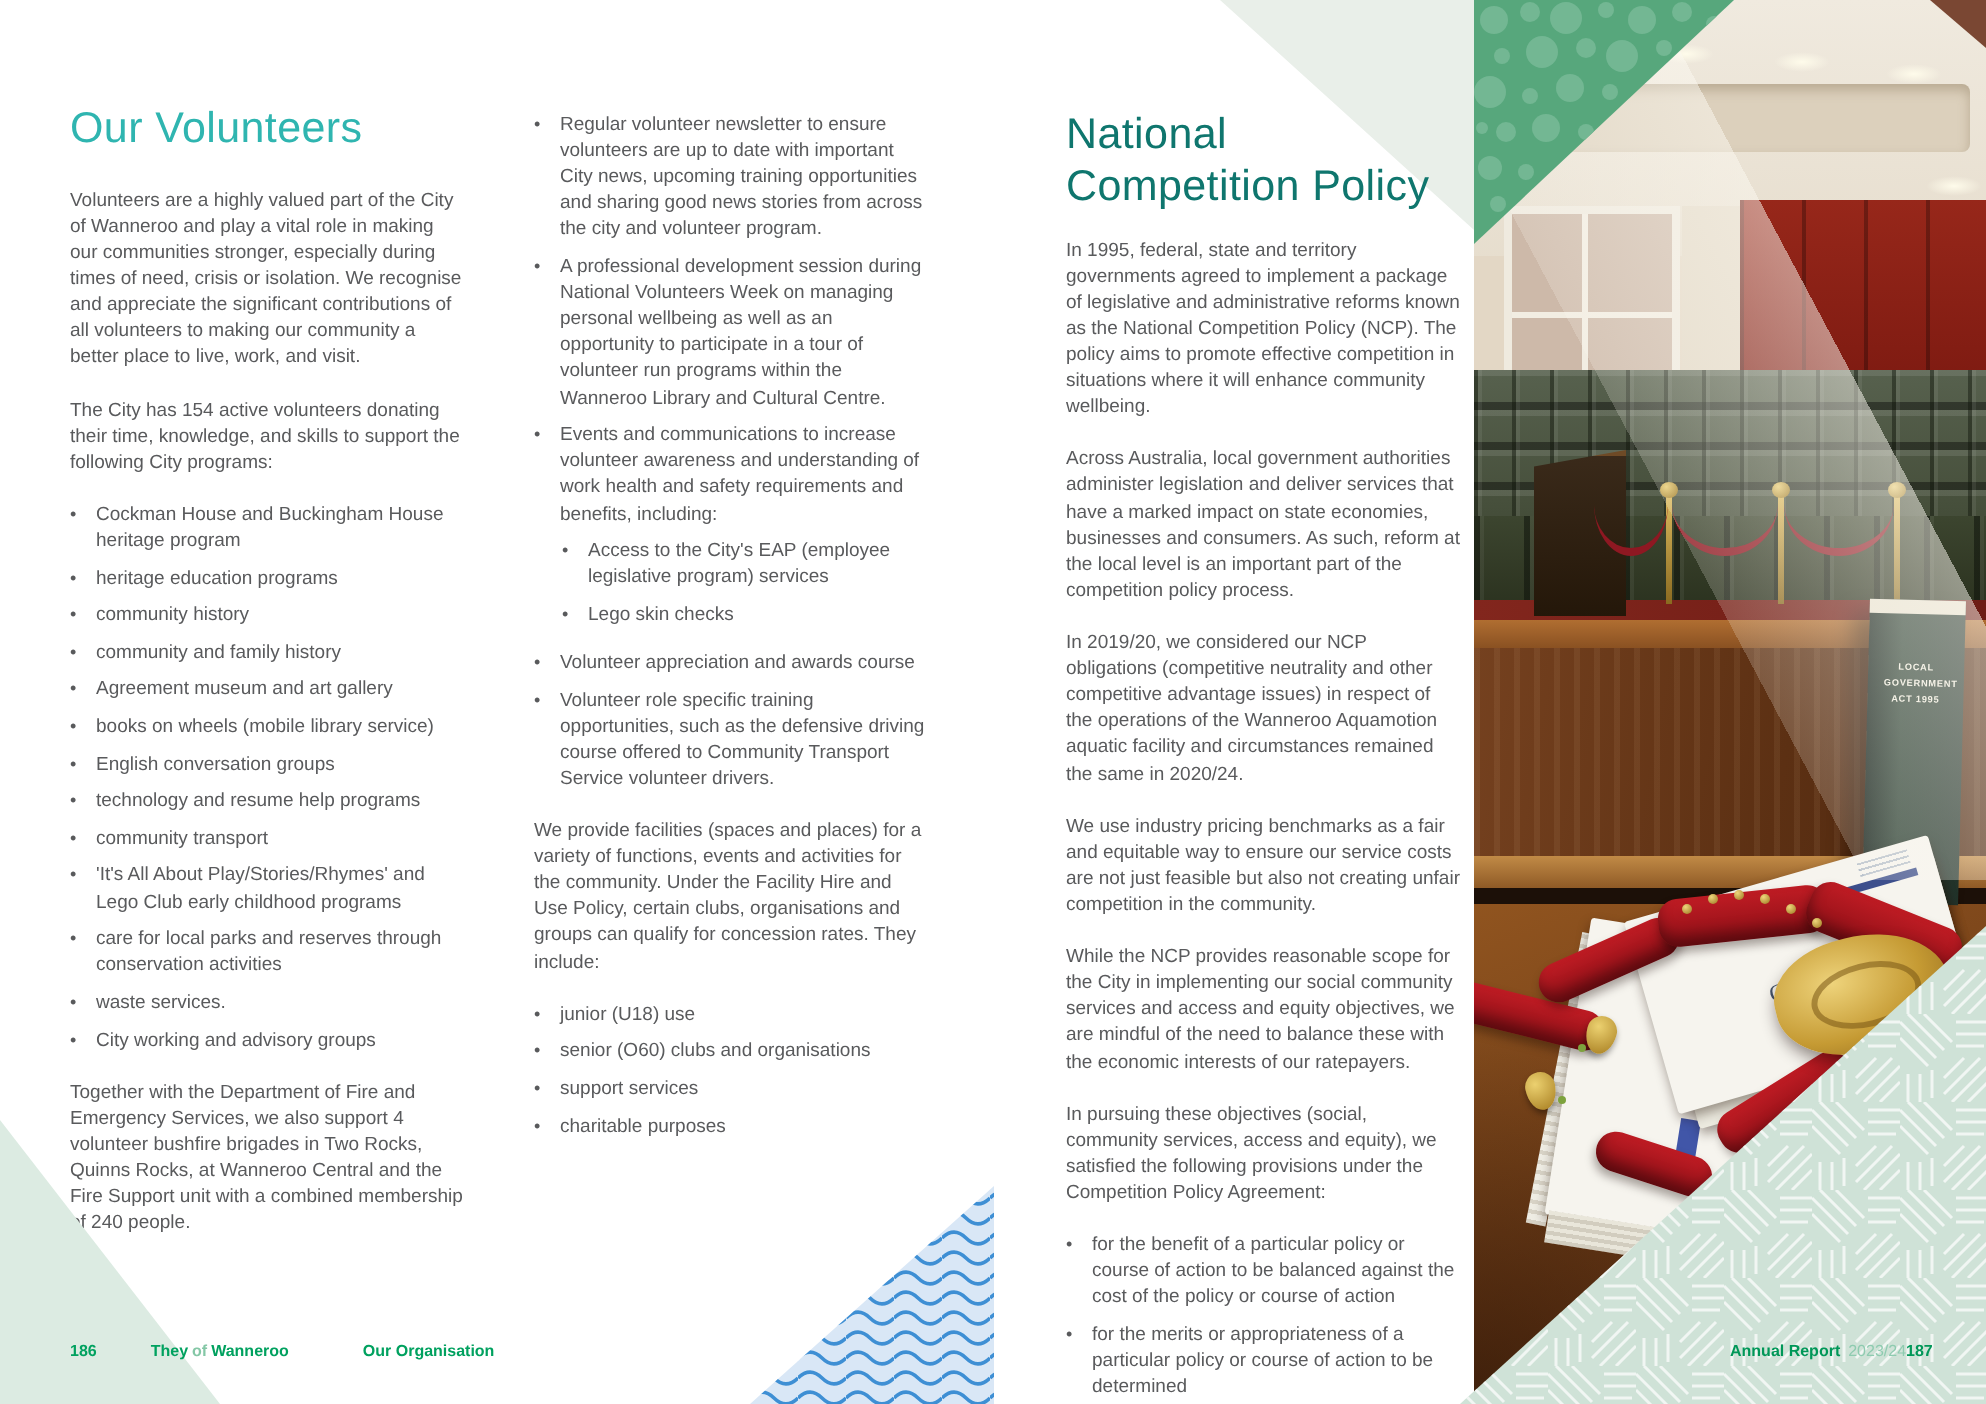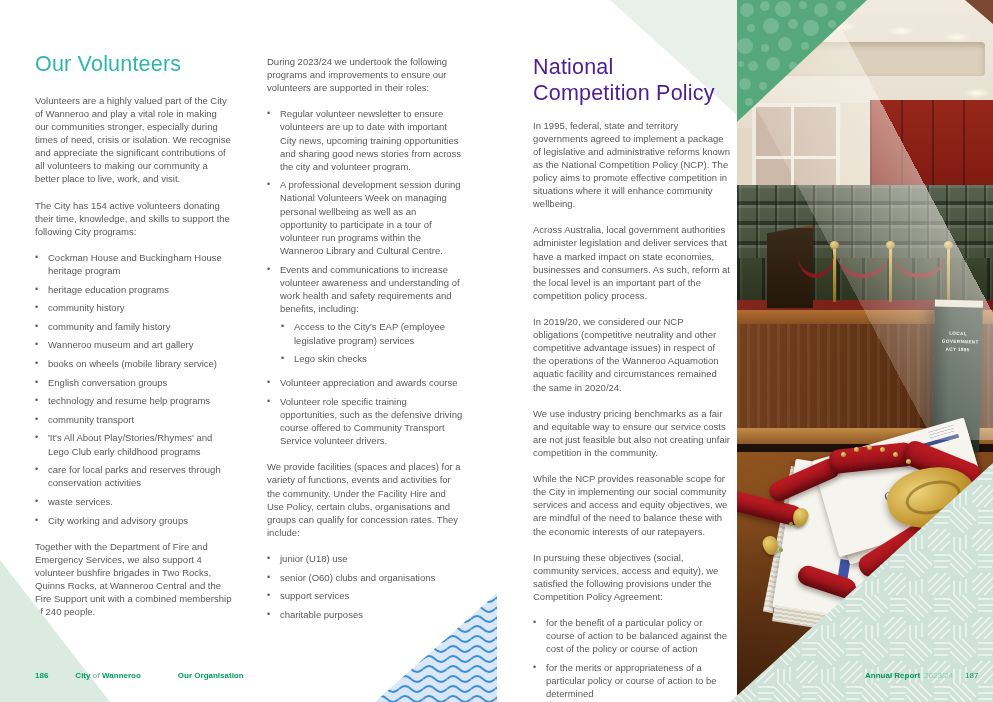--- a/index.html
+++ b/index.html
@@ -8,42 +8,42 @@
 
   
   .col{position:absolute;width:197px;color:#595a5c;font-size:9.5px;line-height:1.38;}
   .col p{margin:0 0 13px;}
   .col-1{left:35px;top:52px;}
   .col-2{left:267px;top:55px;}
   .col-3{left:533px;top:55px;z-index:3;}
   h1,h2{margin:0 0 16px;font-size:21.5px;font-weight:400;line-height:1.2;letter-spacing:.2px;}
   .h-teal{color:#2fb5b0;}
   .h-blue{color:#4a9edb;margin-top:23px;}
-  .h-green{color:#4c1d95;margin-bottom:12px;}
+  .h-green{color:#0f766e;margin-bottom:12px;}
 
   ul.blist{margin:1px 0 13px;padding:0;list-style:none;}
   ul.blist li{display:flex;margin:0 0 5.5px;}
   .bdot{flex:0 0 13px;font-size:9px;line-height:1.45;}
   .btxt{flex:1;}
   ul.sub{margin:5.5px 0 2px 1px;padding:0;list-style:none;}
   ul.sub li{display:flex;margin:0 0 5.5px;}
   ul.sub .bdot{flex:0 0 13px;}
 
   
   .footer-left{position:absolute;left:35px;top:671px;display:flex;align-items:baseline;
                font-size:8px;color:#00a15f;z-index:9;}
   .fl-num{font-weight:700;margin-right:27px;}
   .fl-brand{font-weight:700;margin-right:37px;}
   .fl-brand .of{font-weight:700;color:#84c7a6;padding:0 2px;}
   .fl-section{font-weight:700;}
   .footer-right{position:absolute;left:865px;top:671px;display:flex;align-items:flex-end;
                 font-size:8px;color:#009758;z-index:9;}
   .fr-label{font-weight:700;}
   .fr-year{color:#8ecbb0;margin-left:4px;}
-  .fr-num{font-weight:400;margin-left:12px;}
+  .fr-num{font-weight:700;}
 
   
   .tri-mint{position:absolute;left:0;top:560px;width:110px;height:142px;background:#dcebe2;
             clip-path:polygon(0 0,100% 100%,0 100%);z-index:1;}
   .tri-pale{position:absolute;left:610px;top:0;width:127px;height:115px;background:#e9efe9;
             clip-path:polygon(0 0,100% 0,100% 100%);z-index:2;}
   .tri-dots{position:absolute;left:737px;top:0;width:130px;height:122px;
             clip-path:polygon(0 0,100% 0,0 100%);z-index:4;}
   .tri-waves{position:absolute;left:375px;top:593px;width:122px;height:109px;
              clip-path:polygon(100% 0,100% 100%,0 100%);z-index:2;}
@@ -165,21 +165,21 @@
           <span class="btxt">community history</span>
         </li>
 
         <li>
           <span class="bdot">•</span>
           <span class="btxt">community and family history</span>
         </li>
 
         <li>
           <span class="bdot">•</span>
-          <span class="btxt">Wanneroo museum and art gallery</span>
+          <span class="btxt">Agreement museum and art gallery</span>
         </li>
 
         <li>
           <span class="bdot">•</span>
           <span class="btxt">books on wheels (mobile library service)</span>
         </li>
 
         <li>
           <span class="bdot">•</span>
           <span class="btxt">English conversation groups</span>
@@ -212,21 +212,20 @@
 
         <li>
           <span class="bdot">•</span>
           <span class="btxt">City working and advisory groups</span>
         </li>
       </ul>
     <p>Together with the Department of Fire and Emergency Services, we also support 4 volunteer bushfire brigades in Two Rocks, Quinns Rocks, at Wanneroo Central and the Fire Support unit with a combined membership of 240 people.</p>
   </div>
 
   <div class="col col-2">
-    <p>During 2023/24 we undertook the following programs and improvements to ensure our volunteers are supported in their roles:</p>
     <ul class="blist">
 
         <li>
           <span class="bdot">•</span>
           <div class="btxt"><span>Regular volunteer newsletter to ensure volunteers are up to date with important City news, upcoming training opportunities and sharing good news stories from across the city and volunteer program.</span>
             
           </div>
         </li>
 
         <li>
@@ -448,21 +447,21 @@
         </pattern>
       </defs>
       <rect width="263" height="239" fill="#cfe2d7"></rect>
       <rect width="263" height="239" fill="url(#ht)"></rect>
     </svg>
   </div>
 
   <div class="footer-left">
     <span class="fl-num">186</span>
     <span class="fl-brand">
-      <span>City</span><span class="of">of</span><span>Wanneroo</span>
+      <span>They</span><span class="of">of</span><span>Wanneroo</span>
     </span>
     <span class="fl-section">Our Organisation</span>
   </div>
   <div class="footer-right">
     <span class="fr-label">Annual Report</span>
     <span class="fr-year">2023/24</span>
     <span class="fr-num">187</span>
   </div>
 
 </div>

